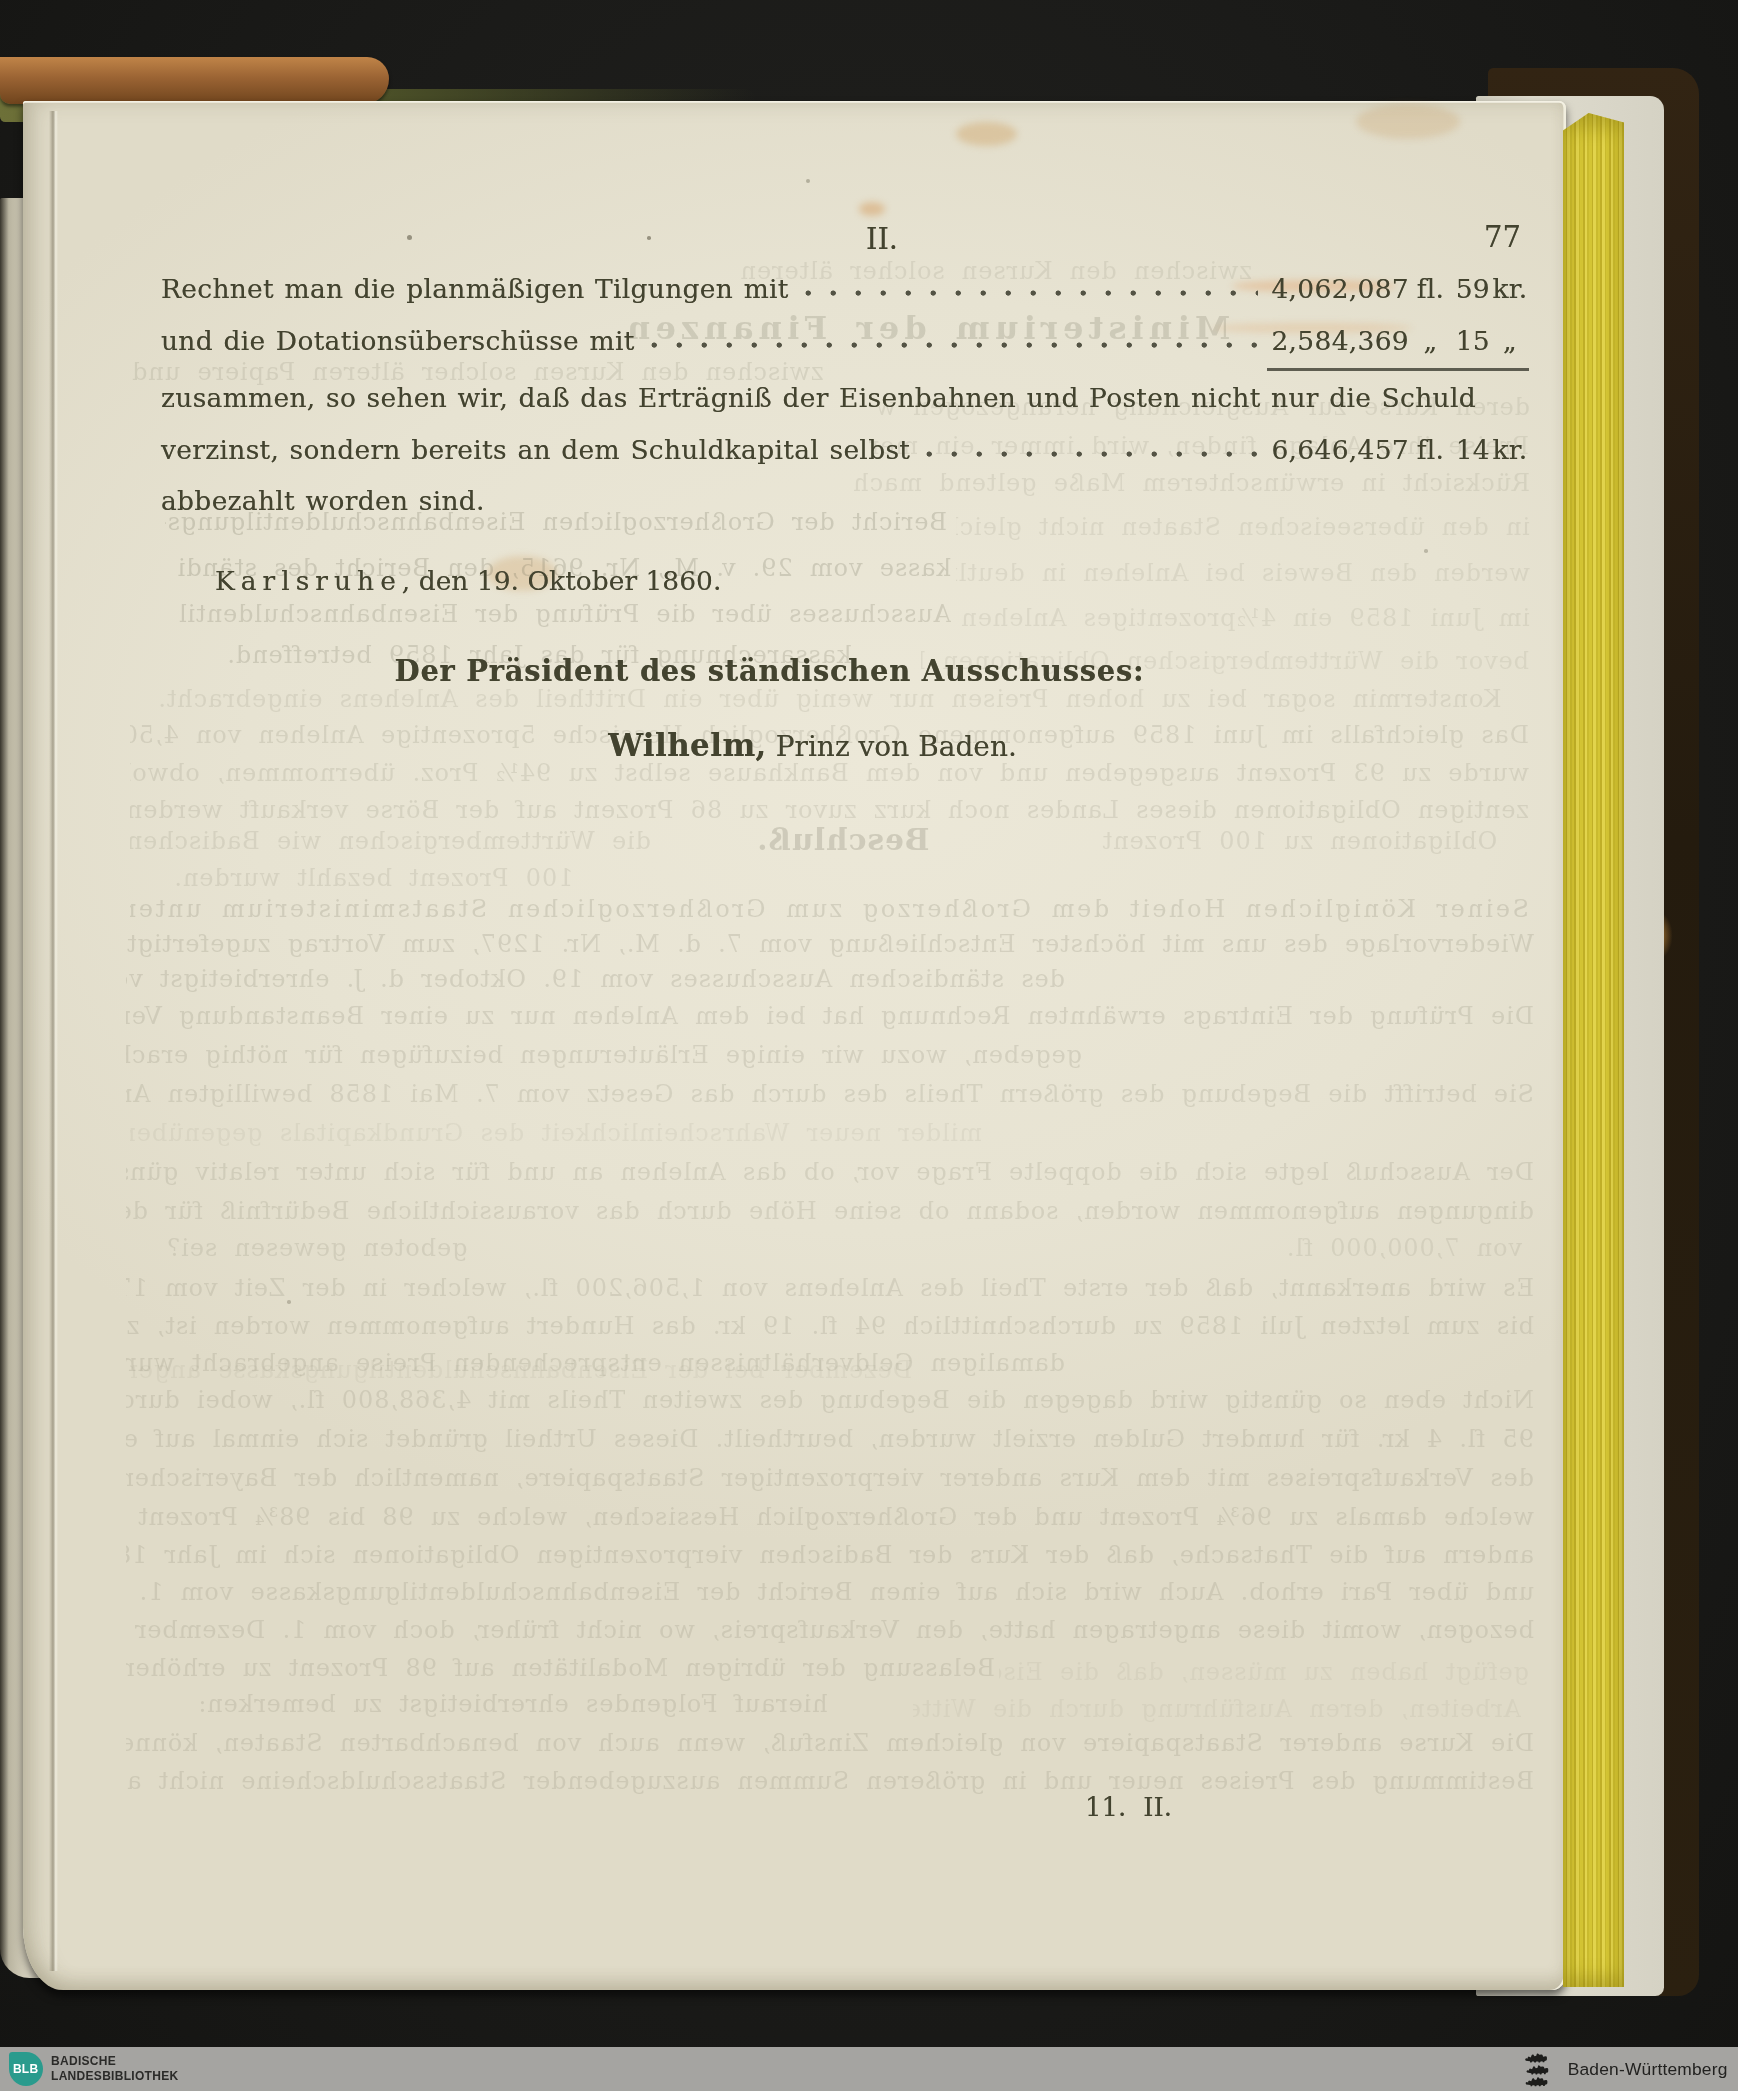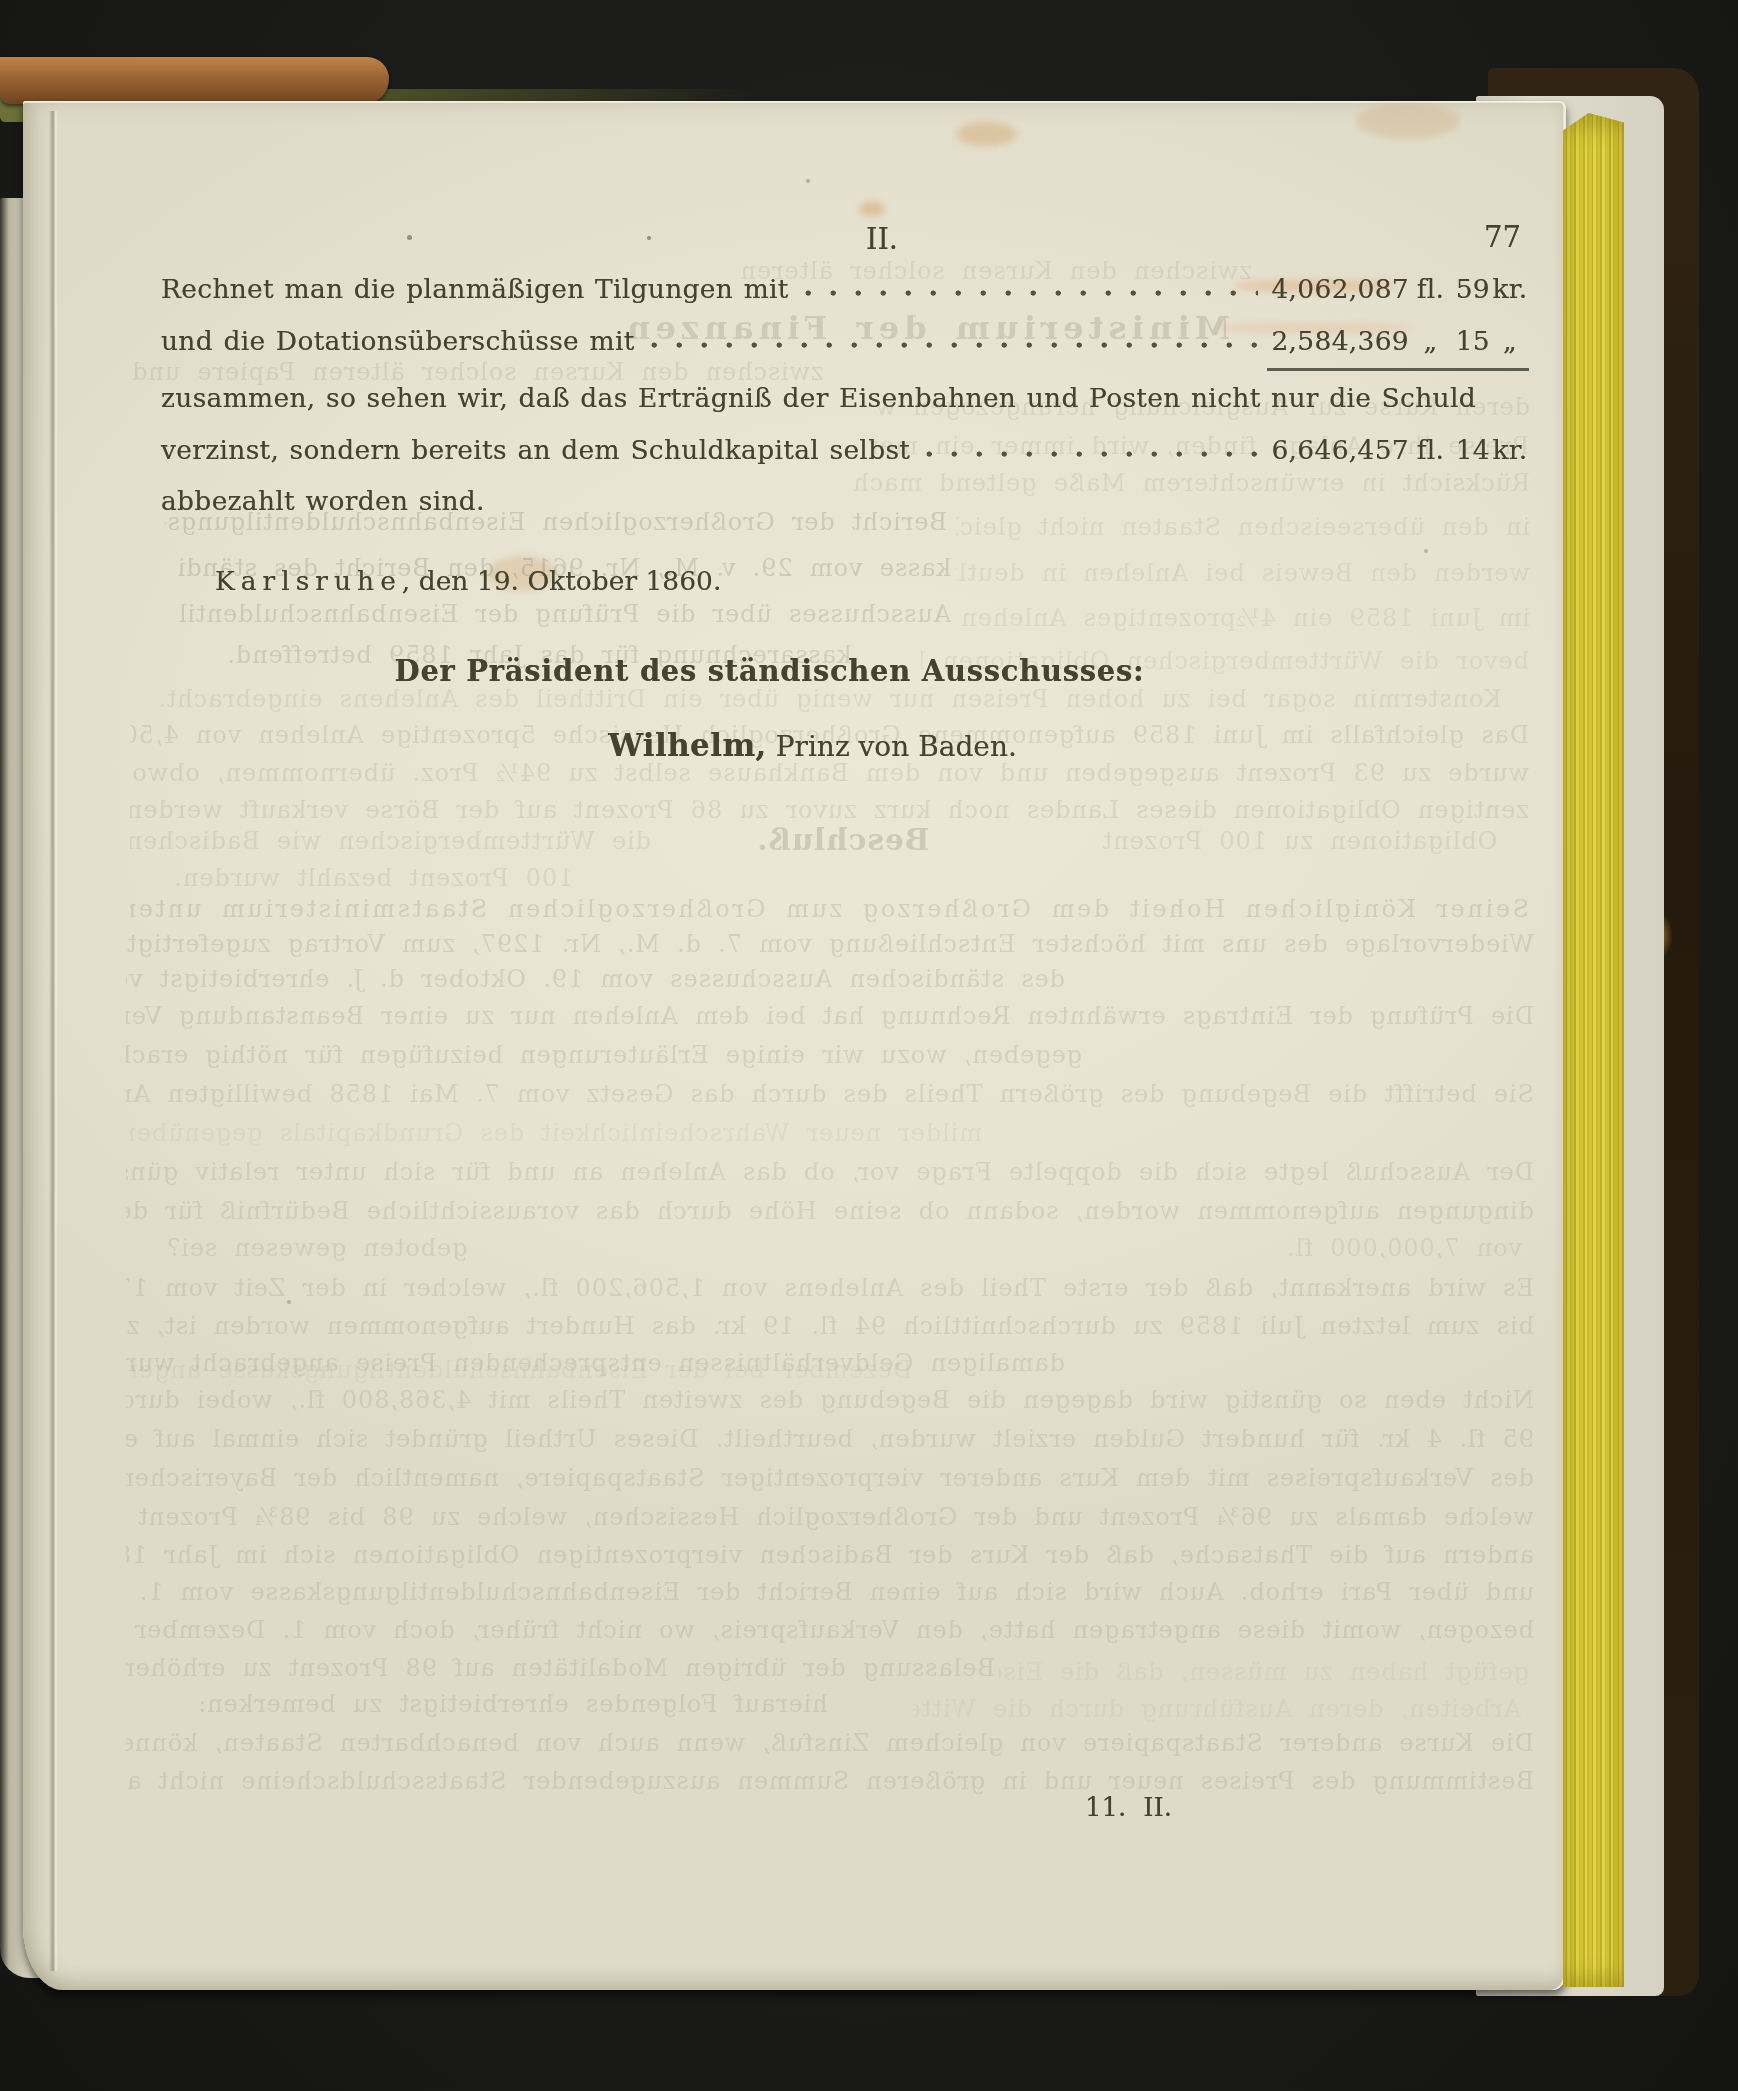--- a/index.html
+++ b/index.html
@@ -224,15 +224,36 @@
 
   <div class="abs ink sig-name" style="left:304px;top:727px;width:1017px;">
     <span class="strong">Wilhelm,</span>
     <span> Prinz von Baden.</span>
   </div>
 
   <div class="abs ink sheet-mark" style="left:1085px;top:1792px;">11. II.</div>
 
   <div class="page-vignette"></div>
 
+  <div class="footer-bar">
+    <div class="blb-logo">
+      <span>BLB</span>
+    </div>
+    <div class="blb-text">
+      <div>BADISCHE</div>
+      <div>LANDESBIBLIOTHEK</div>
+    </div>
+    <div class="bw-wrap">
+      <svg class="lions" viewBox="0 0 40 41">
+        <g fill="#1d1d1b">
+          <g id="lion">
+            <path d="M2 11 q-1.6-1.8.3-2.8 l2 .4 q-.5-1.8 1-2.3 l2.4 1 1-2.4 q.5-1.4 1.9-.9 l1.4 1.9 2-.5.5-1.9 q.3-1.1 1.4-.7 l1.7 1.5 2.1-.3 q1.4-.2 1.7 1 l.4 1.4 2.7-.6 q1.7-.1 1.7 1.5 l0 2.1 q0 1.4-1.4 1.7 l-1.2.2-.5 1.5 -1.6 0-.5-1.3 -2.1.3-.6 1.3 -1.6 0-.4-1.2 -2.3 0-.5 1.2 -1.7 0-.4-1.3 -2.2.2-.6 1.1 -1.5 0-.3-1.4 z"></path>
+          </g>
+          <use href="#lion" x="1.5" y="13.6"></use>
+          <use href="#lion" x="0.5" y="27.2"></use>
+        </g>
+      </svg>
+      <span class="bw-label">Baden-Württemberg</span>
+    </div>
+  </div>
 
 </div>
 
 
 </body></html>

